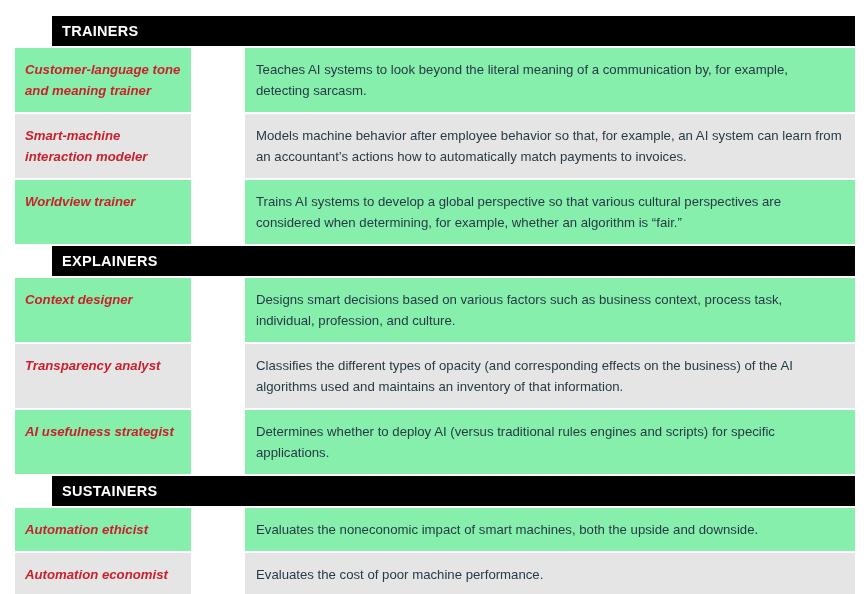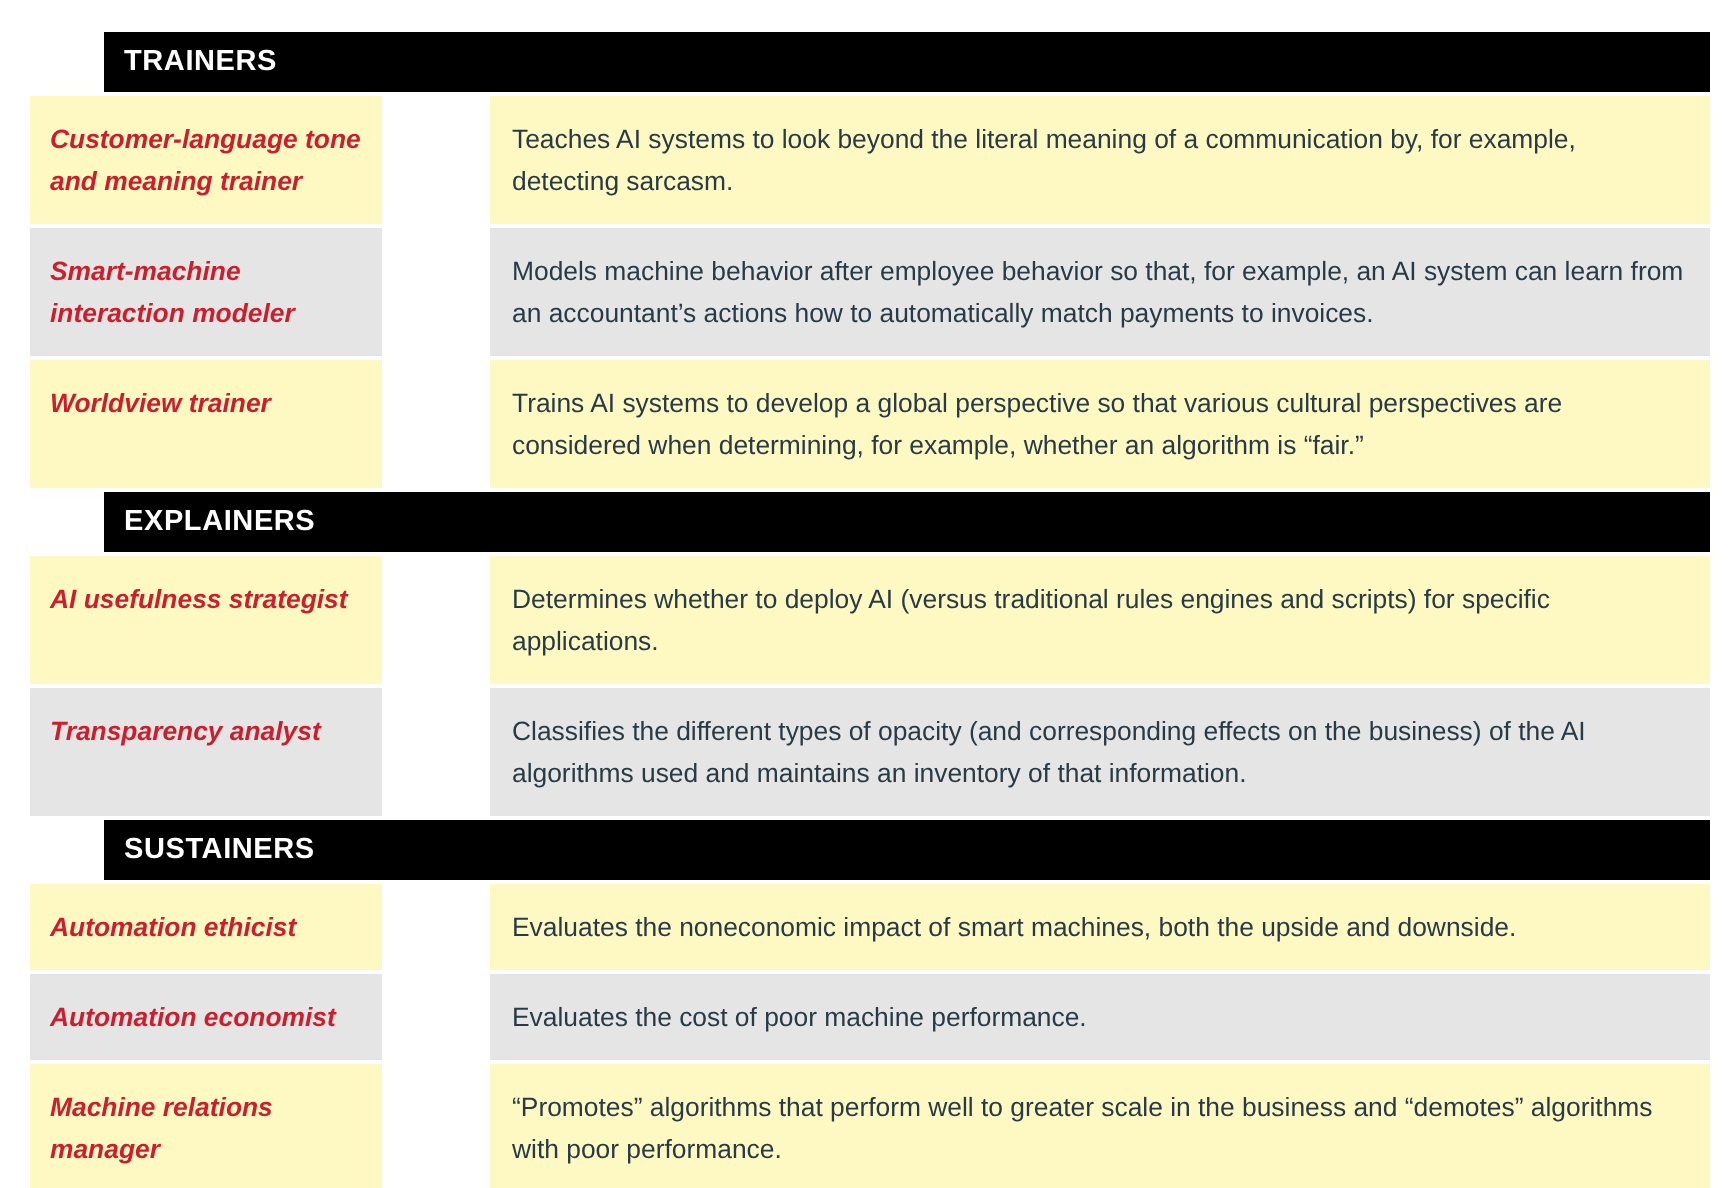--- a/index.html
+++ b/index.html
@@ -70,21 +70,21 @@
     box-sizing: border-box;
     padding: 11px 12px 11px 11px;
     color: #273a45;
     font-size: 13.2px;
     line-height: 21px;
     margin-left: 47px;
   }
 
   
   .row.alt-a .cell-role,
-  .row.alt-a .cell-desc { background: #fef9c3; }
+  .row.alt-a .cell-desc { background: #86efac; }
 
   .row.alt-b .cell-role,
   .row.alt-b .cell-desc { background: #e5e5e5; }
 
   
   .row.h2 .cell-role,
   .row.h2 .cell-desc { min-height: 55px; }
   .row.h1 .cell-role,
   .row.h1 .cell-desc { min-height: 33px; }
   .section-gap { height: 2px; }
@@ -107,29 +107,34 @@
       </div>
       <div class="row alt-a h2">
         <div class="cell-role">Worldview trainer</div>
         <div class="gutter"></div>
         <div class="cell-desc">Trains AI systems to develop a global perspective so that various cultural perspectives are considered when determining, for example, whether an algorithm is “fair.”</div>
       </div>
     </div>
     <div class="section-gap"></div>
     <div class="section">
       <div class="section-header">EXPLAINERS</div>
-      <div class="row alt-a h1">
-        <div class="cell-role">AI usefulness strategist</div>
+      <div class="row alt-a h2">
+        <div class="cell-role">Context designer</div>
         <div class="gutter"></div>
-        <div class="cell-desc">Determines whether to deploy AI (versus traditional rules engines and scripts) for specific applications.</div>
+        <div class="cell-desc">Designs smart decisions based on various factors such as business context, process task, individual, profession, and culture.</div>
       </div>
       <div class="row alt-b h2">
         <div class="cell-role">Transparency analyst</div>
         <div class="gutter"></div>
         <div class="cell-desc">Classifies the different types of opacity (and corresponding effects on the business) of the AI algorithms used and maintains an inventory of that information.</div>
+      </div>
+      <div class="row alt-a h1">
+        <div class="cell-role">AI usefulness strategist</div>
+        <div class="gutter"></div>
+        <div class="cell-desc">Determines whether to deploy AI (versus traditional rules engines and scripts) for specific applications.</div>
       </div>
     </div>
     <div class="section-gap"></div>
     <div class="section">
       <div class="section-header">SUSTAINERS</div>
       <div class="row alt-a h1">
         <div class="cell-role">Automation ethicist</div>
         <div class="gutter"></div>
         <div class="cell-desc">Evaluates the noneconomic impact of smart machines, both the upside and downside.</div>
       </div>

